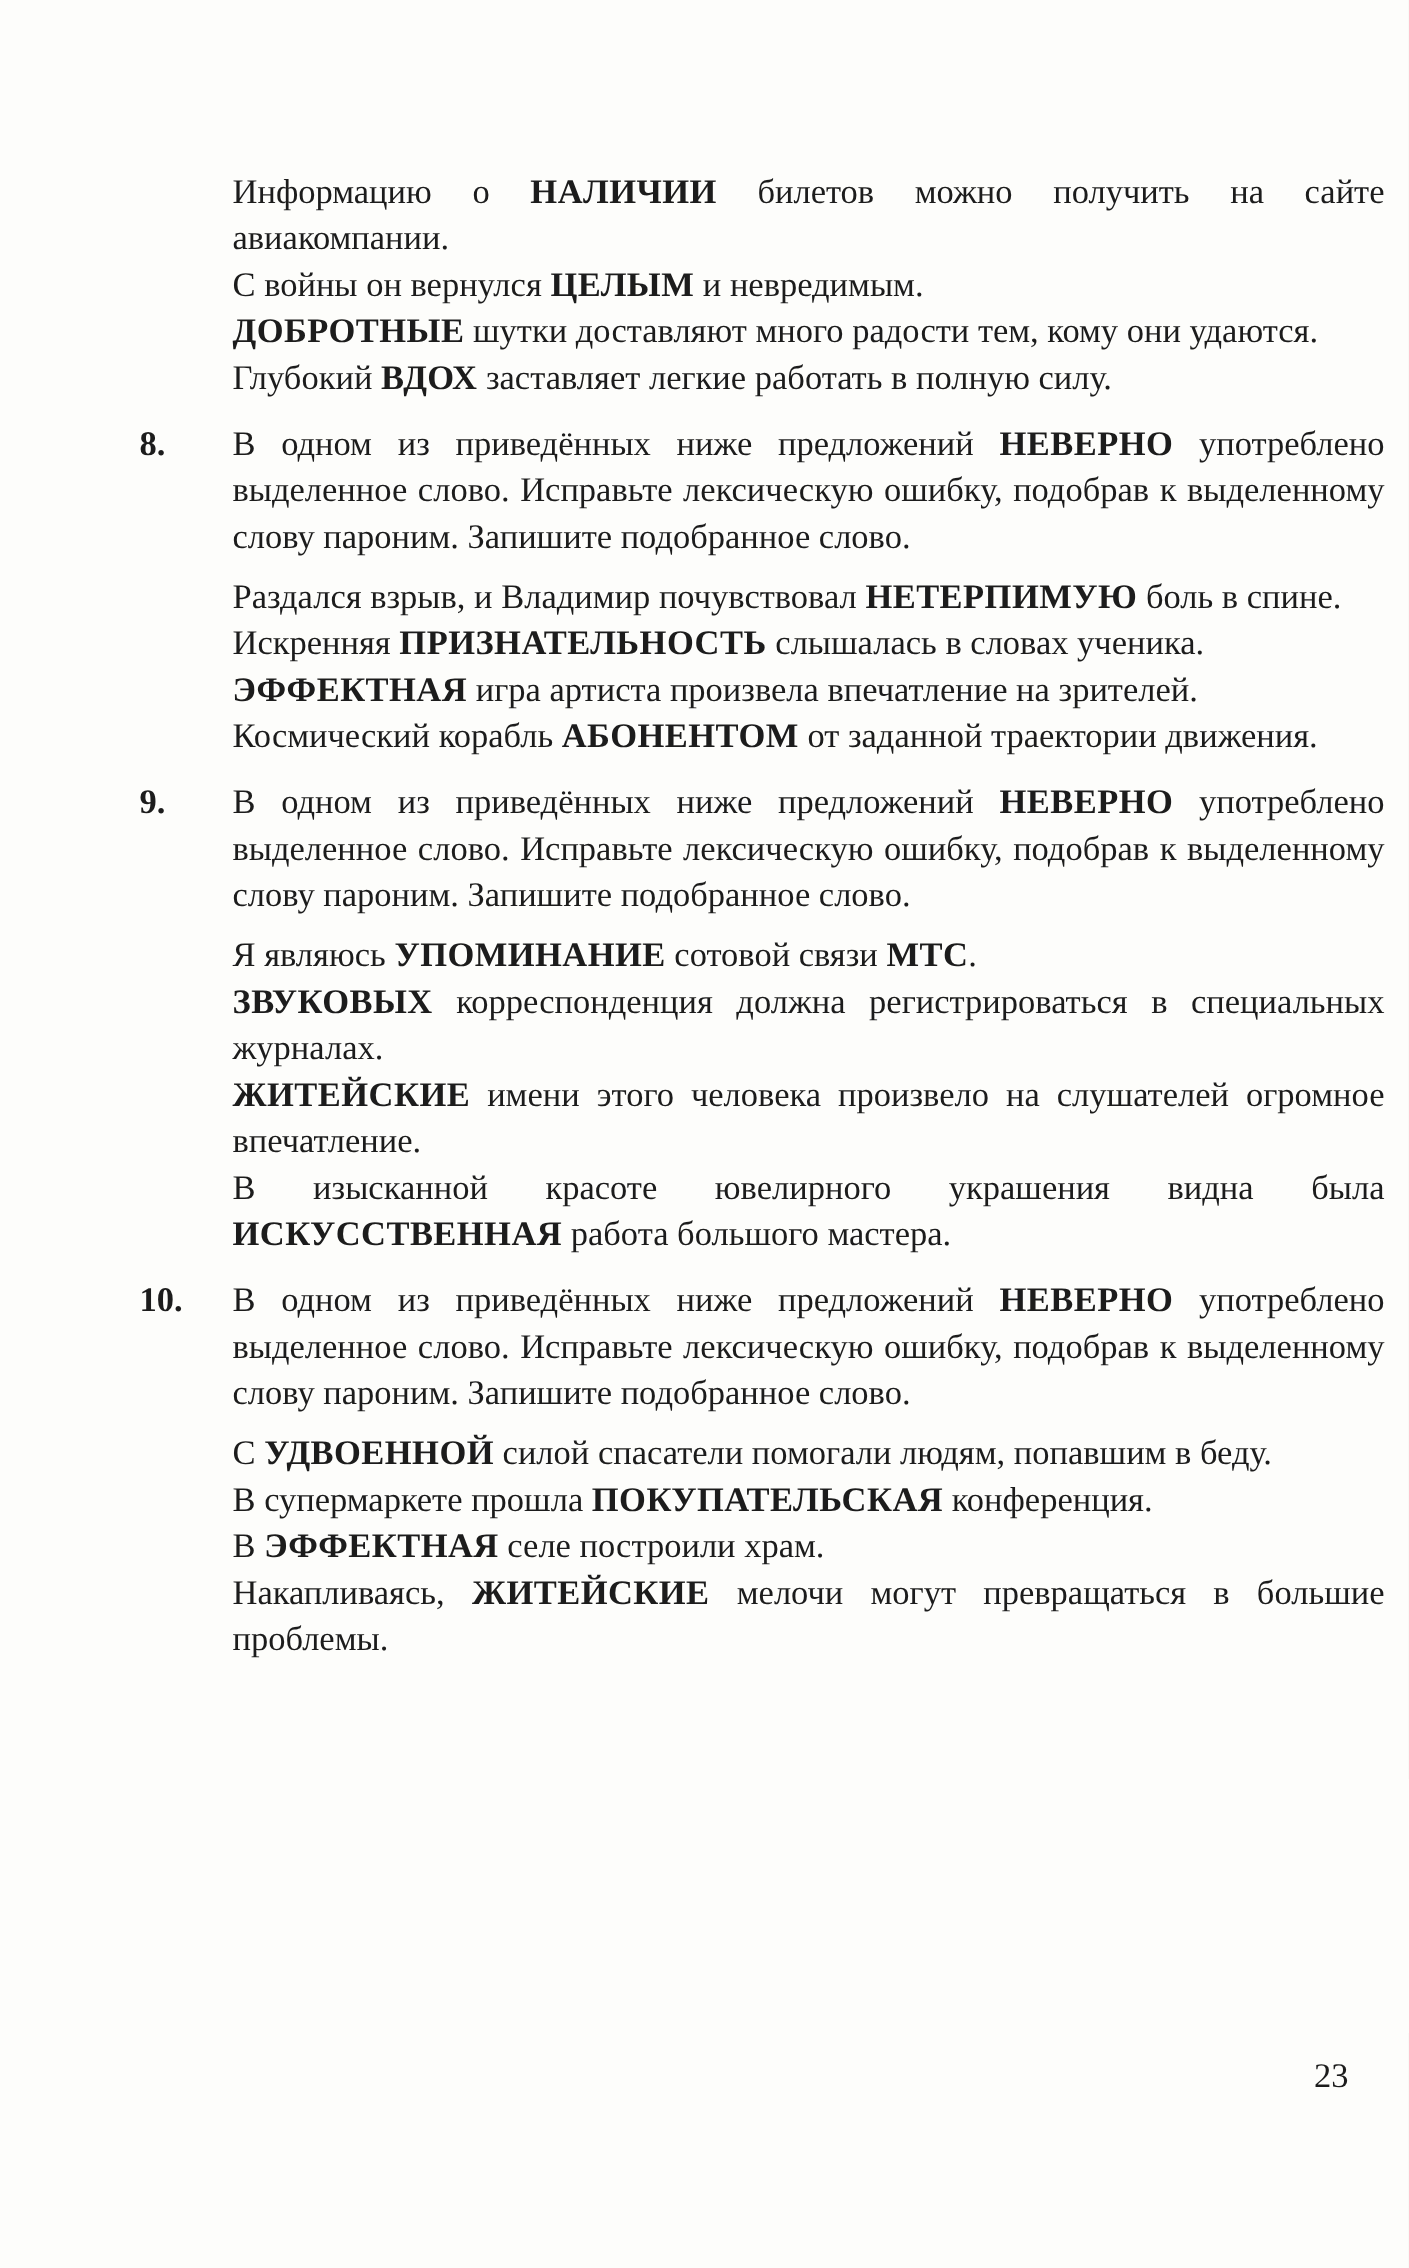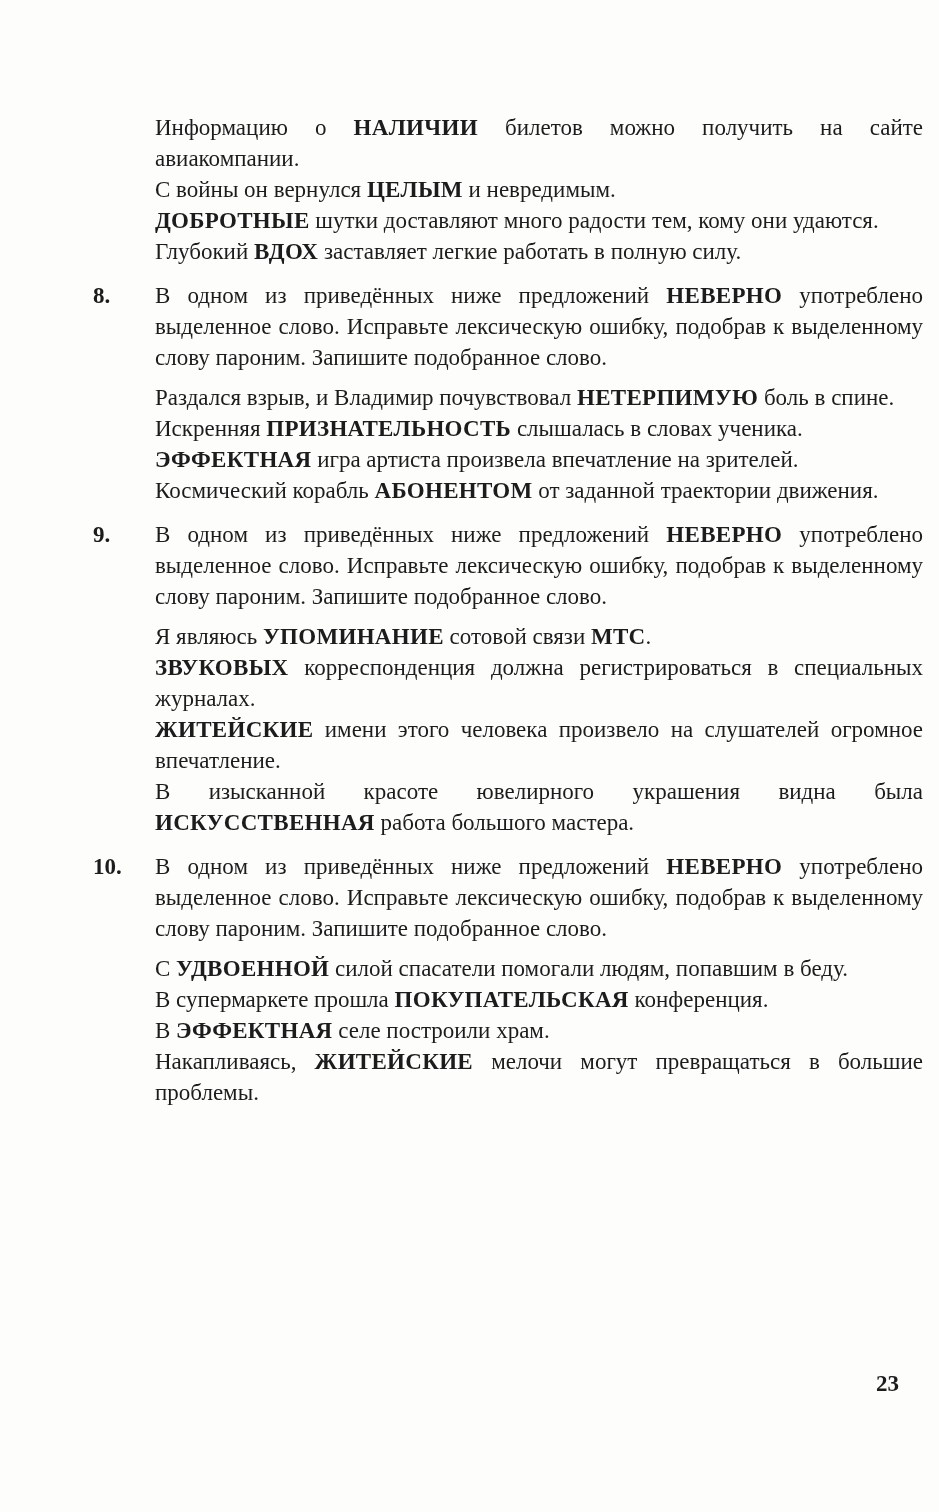--- a/index.html
+++ b/index.html
@@ -39,21 +39,21 @@
     top: 0;
     font-weight: bold;
   }
   .sentences {
     margin-top: 9px;
   }
   .page-number {
     position: absolute;
     left: 876px;
     top: 1368px;
-    font-weight: bold;
+    font-weight: normal;
     font-size: 23px;
   }
 </style>
 </head>
 <body>
 
 <div class="page">
 
   <div class="intro">
     <p class="para rich">Информацию о <b>НАЛИЧИИ</b> билетов можно получить на сайте авиакомпании.</p>

